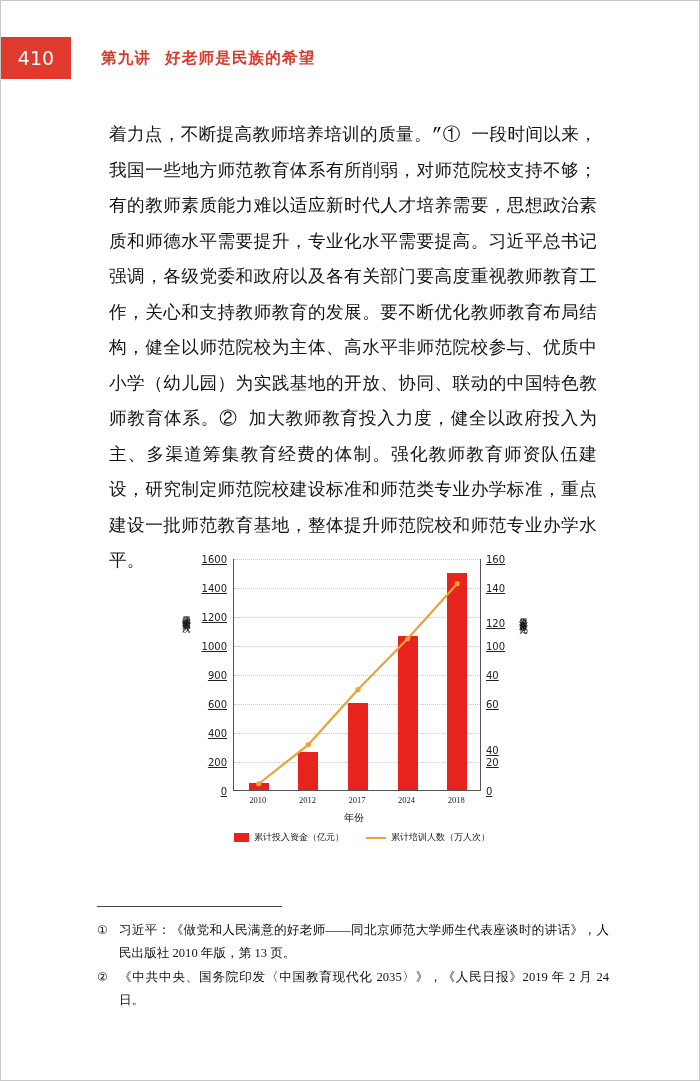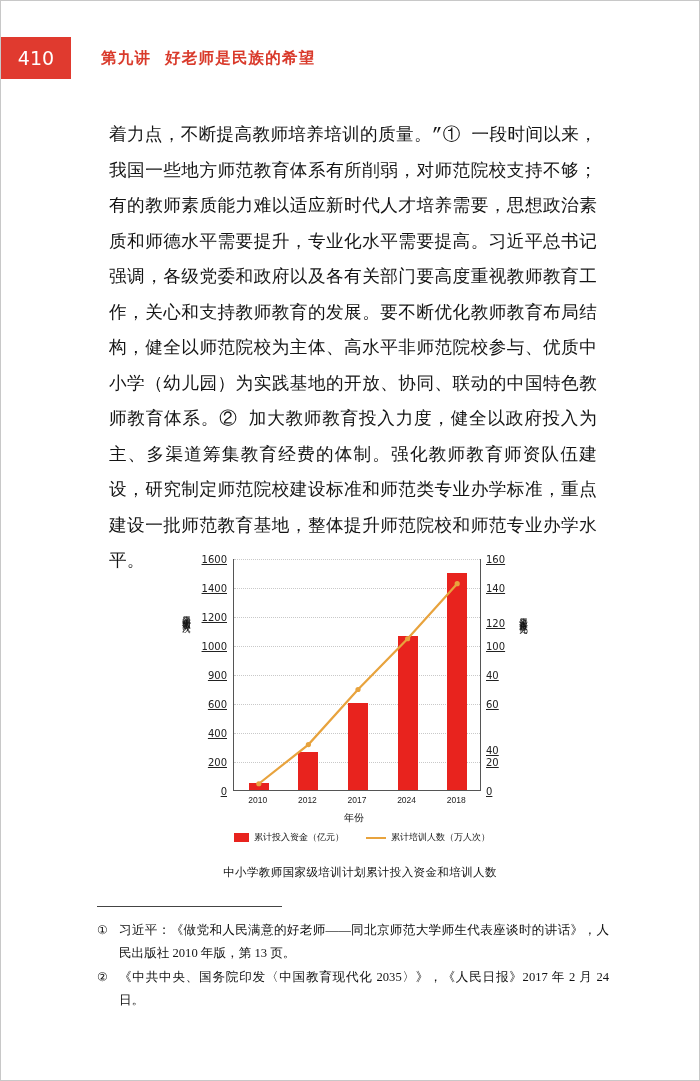--- a/index.html
+++ b/index.html
@@ -137,21 +137,21 @@
     white-space: nowrap;
     text-decoration: underline;
   }
   .ytick-l { right: 309px; text-align: right; }
   .ytick-r { left: 310px; text-align: left; }
   .xtick {
     position: absolute;
     top: 246px;
     font-size: 8.5px;
     color: #222;
-    font-family: Liberation Sans, sans-serif;
+    font-family: Liberation Serif, serif;
     width: 40px;
     text-align: center;
   }
   .axis-label-left {
     position: absolute;
     left: 5px;
     top: 60px;
     font-size: 8.5px;
     color: #111;
     font-family: "DejaVu Sans", sans-serif;
@@ -325,29 +325,28 @@
         <div class="legend-item">
           <span class="legend-swatch-bar"></span>
           <span>累计投入资金（亿元）</span>
         </div>
         <div class="legend-item">
           <span class="legend-swatch-line"></span>
           <span>累计培训人数（万人次）</span>
         </div>
       </div>
 
-      <div class="caption">中小学教师国家级培训计划累计投入资金和培训人数</div>
     </div>
   </div>
 
   <div class="footnote-rule"></div>
   <div class="footnotes" id="footnotes">
       <div class="fn-row">
         <div class="fn-marker">①</div>
         <div class="fn-text">习近平：《做党和人民满意的好老师——同北京师范大学师生代表座谈时的讲话》，人民出版社 2010 年版，第 13 页。</div>
       </div>
       <div class="fn-row">
         <div class="fn-marker">②</div>
-        <div class="fn-text">《中共中央、国务院印发〈中国教育现代化 2035〉》，《人民日报》2017 年 2 月 24 日。</div>
+        <div class="fn-text">《中共中央、国务院印发〈中国教育现代化 2035〉》，《人民日报》2019 年 2 月 24 日。</div>
       </div>
     </div>
 
 </div>
 
 </body></html>

